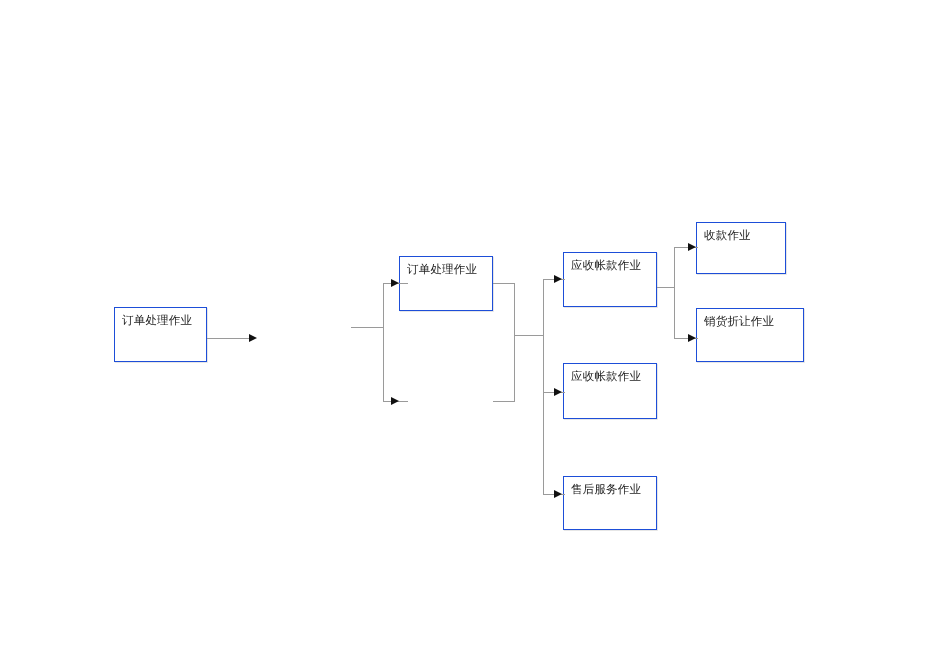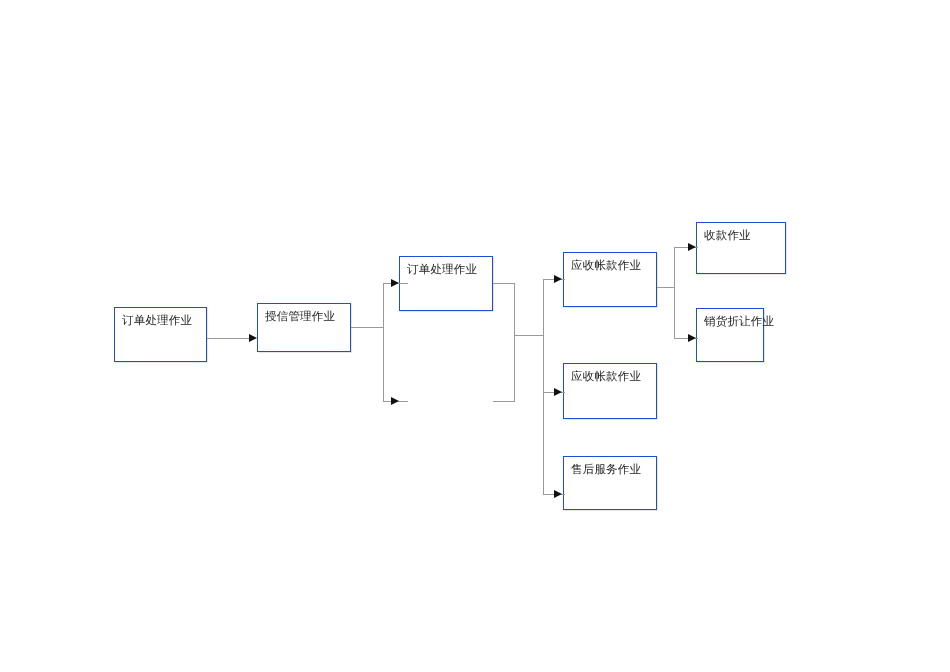--- a/index.html
+++ b/index.html
@@ -74,46 +74,43 @@
 </head>
 <body>
 
 <div id="page">
 
 
   <div class="node" style="left:114px; top:307px; width:93px; height:55px;padding-left:45px;">
     <span class="node-label">订单处理作业</span>
   </div>
 
-  <div class="node" style="left:257px; top:303px; width:94px; height:49px;">
-    <span class="node-label">授信管理作业</span>
-  </div>
 
   <div class="node" style="left:399px; top:256px; width:94px; height:55px;">
     <span class="node-label">订单处理作业</span>
   </div>
 
 
   <div class="node" style="left:563px; top:252px; width:94px; height:55px;text-decoration:underline;">
     <span class="node-label">应收帐款作业</span>
   </div>
 
   <div class="node" style="left:563px; top:363px; width:94px; height:56px;">
     <span class="node-label">应收帐款作业</span>
   </div>
 
-  <div class="node" style="left:563px; top:456px; width:94px; height:54px;padding-left:17px;">
+  <div class="node" style="left:563px; top:476px; width:94px; height:54px;padding-left:17px;">
     <span class="node-label">售后服务作业</span>
   </div>
 
   <div class="node" style="left:696px; top:222px; width:90px; height:52px;">
     <span class="node-label">收款作业</span>
   </div>
 
-  <div class="node" style="left:696px; top:308px; width:68px; height:54px;">
+  <div class="node" style="left:696px; top:308px; width:108px; height:54px;">
     <span class="node-label">销货折让作业</span>
   </div>
 
   <div class="conn h" style="left:207px; top:338px; width:42px;"></div>
   <div class="arrow" style="left:249px; top:334px;"></div>
 
   <div class="conn h" style="left:351px; top:327px; width:32px;"></div>
   <div class="conn v" style="left:383px; top:283px; height:118px;"></div>
 
   <div class="conn h" style="left:383px; top:283px; width:25px;"></div>

